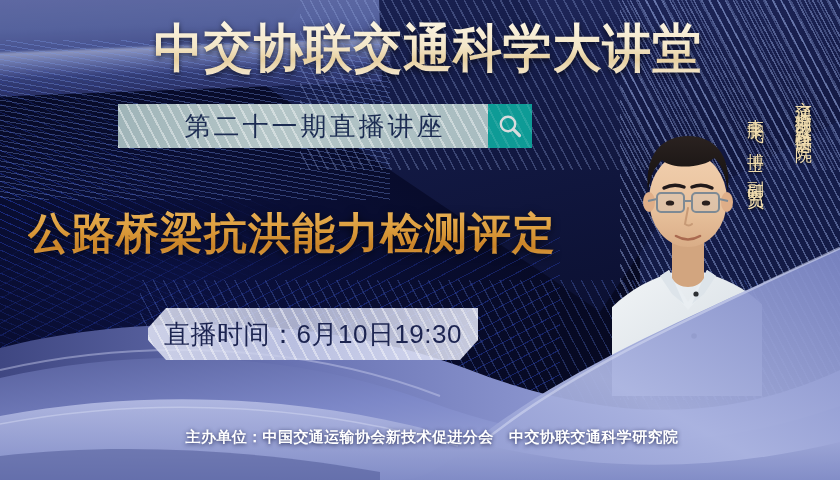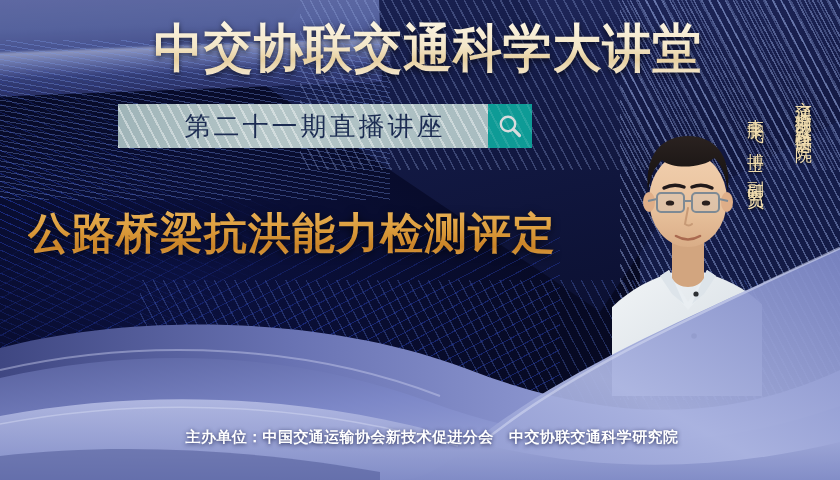--- a/index.html
+++ b/index.html
@@ -338,19 +338,22 @@
 
   <div class="search-box">
     <svg width="26" height="26" viewBox="0 0 26 26" xmlns="http://www.w3.org/2000/svg">
       <circle cx="11" cy="11" r="7.2" fill="none" stroke="#d7dbdd" stroke-width="2.4"></circle>
       <line x1="16.2" y1="16.2" x2="22.5" y2="22.5" stroke="#d7dbdd" stroke-width="3.2" stroke-linecap="round"></line>
     </svg>
   </div>
 
   <div class="headline">公路桥梁抗洪能力检测评定</div>
 
+  <div class="time-badge">
+    <div class="time-text">直播时间：6月10日19:30</div>
+  </div>
 
   <div class="vtext vtext-org">交通运输部公路科学研究院</div>
   <div class="vtext vtext-name">李鹏飞　博士　副研究员</div>
 
   <div class="footer">主办单位：中国交通运输协会新技术促进分会　中交协联交通科学研究院</div>
 
 </div>
 
 </body></html>

